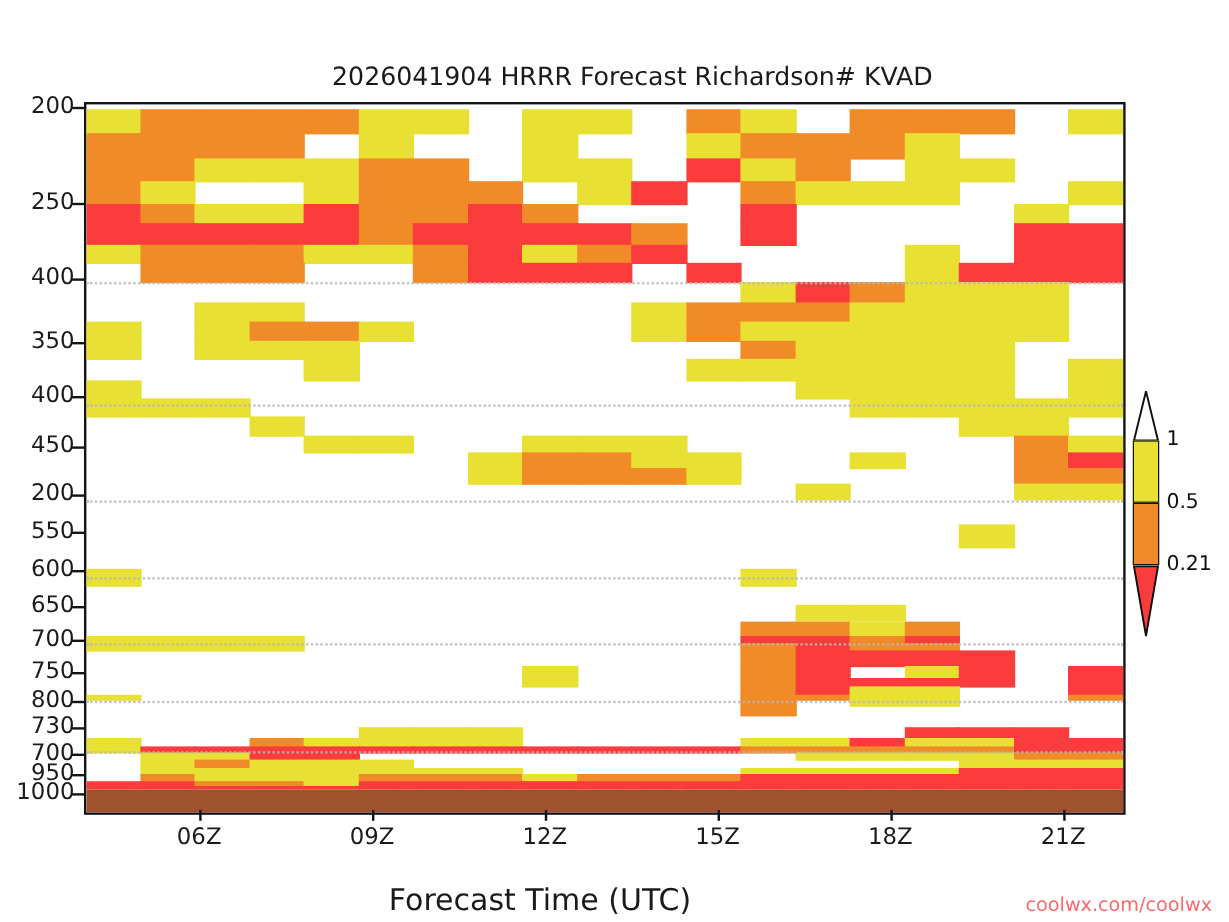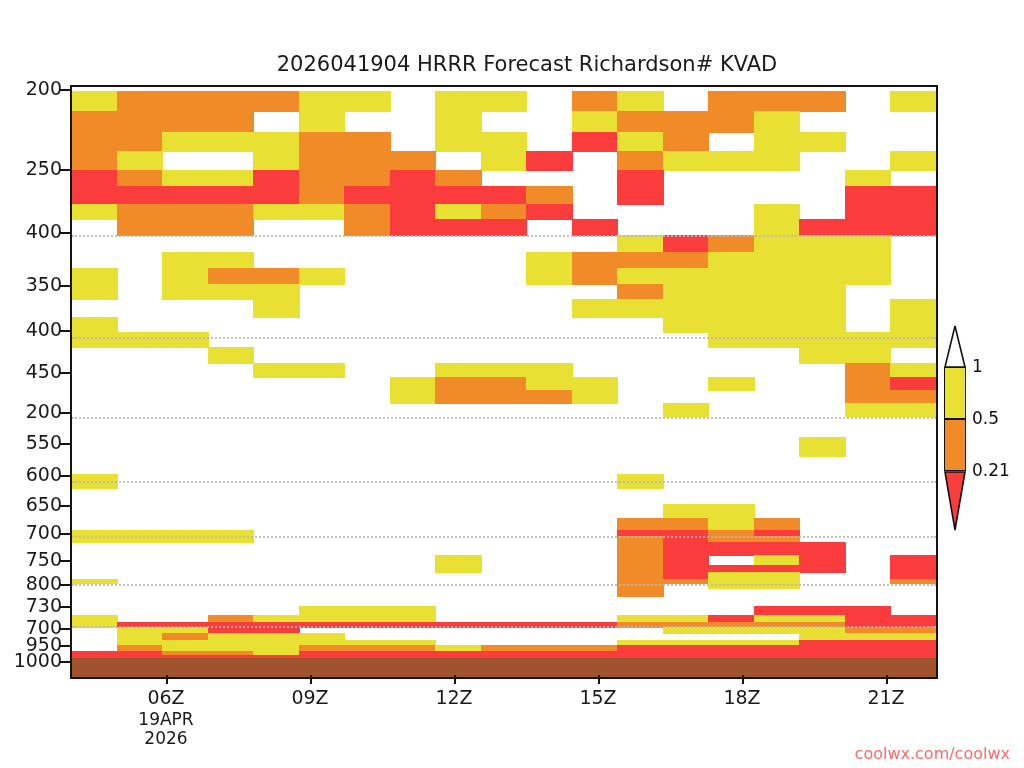--- a/index.html
+++ b/index.html
@@ -510,24 +510,21 @@
       <div class="xtick-label" style="left: 414px; width: 80px; top: 688px;">12Z</div>
       <div class="xtick-mark" style="left: 454px;"></div>
       <div class="xtick-label" style="left: 558px; width: 80px; top: 688px;">15Z</div>
       <div class="xtick-mark" style="left: 598px;"></div>
       <div class="xtick-label" style="left: 702px; width: 80px; top: 688px;">18Z</div>
       <div class="xtick-mark" style="left: 742px;"></div>
       <div class="xtick-label" style="left: 846px; width: 80px; top: 688px;">21Z</div>
       <div class="xtick-mark" style="left: 886px;"></div>
     </div>
 
-  <div class="xaxis-sub" id="x-sub" style="left: 106px; width: 120px; top: 710px;">
-      <div>19APR</div>
-      <div>2026</div>
-    </div>
+  <div class="xaxis-title">Forecast Time (UTC)</div>
 
   <div class="cbar" id="colorbar">
       <div style="position: absolute; left: 0px; top: 0px; width: 22px; height: 42px;"><svg width="22" height="42" viewBox="0 0 22 42">
           <polygon points="11,1 21,42 1,42" fill="#ffffff" stroke="#111" stroke-width="1.6"></polygon>
         </svg></div>
       <div class="cbar-seg" style="top: 42px; height: 52px; background: rgb(232, 224, 51);"></div>
       <div class="cbar-seg" style="top: 94px; height: 52px; background: rgb(240, 139, 40);"></div>
       <div style="position: absolute; left: 0px; top: 146px; width: 22px; height: 60px;"><svg width="22" height="60" viewBox="0 0 22 60">
           <polygon points="1,1 21,1 11,59" fill="#fb3c3c" stroke="#111" stroke-width="1.6"></polygon>
         </svg></div>

